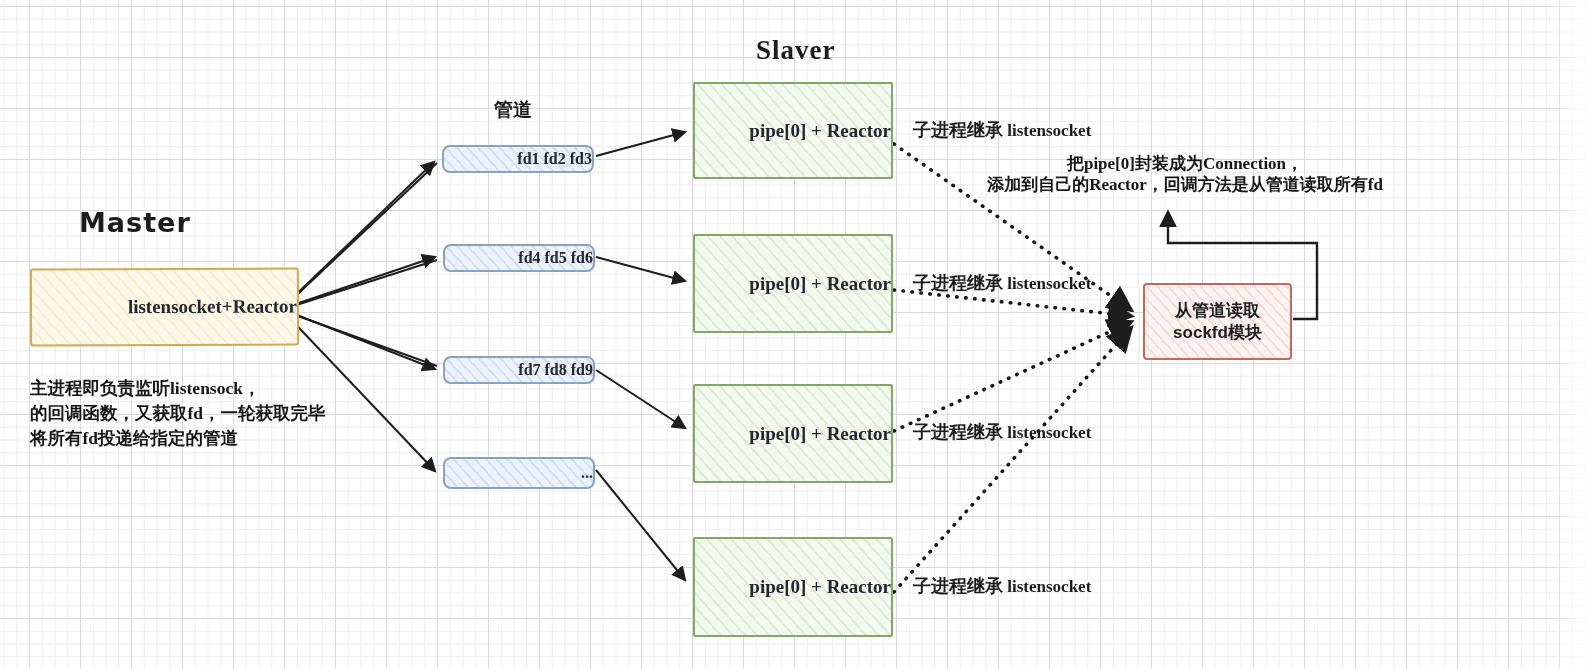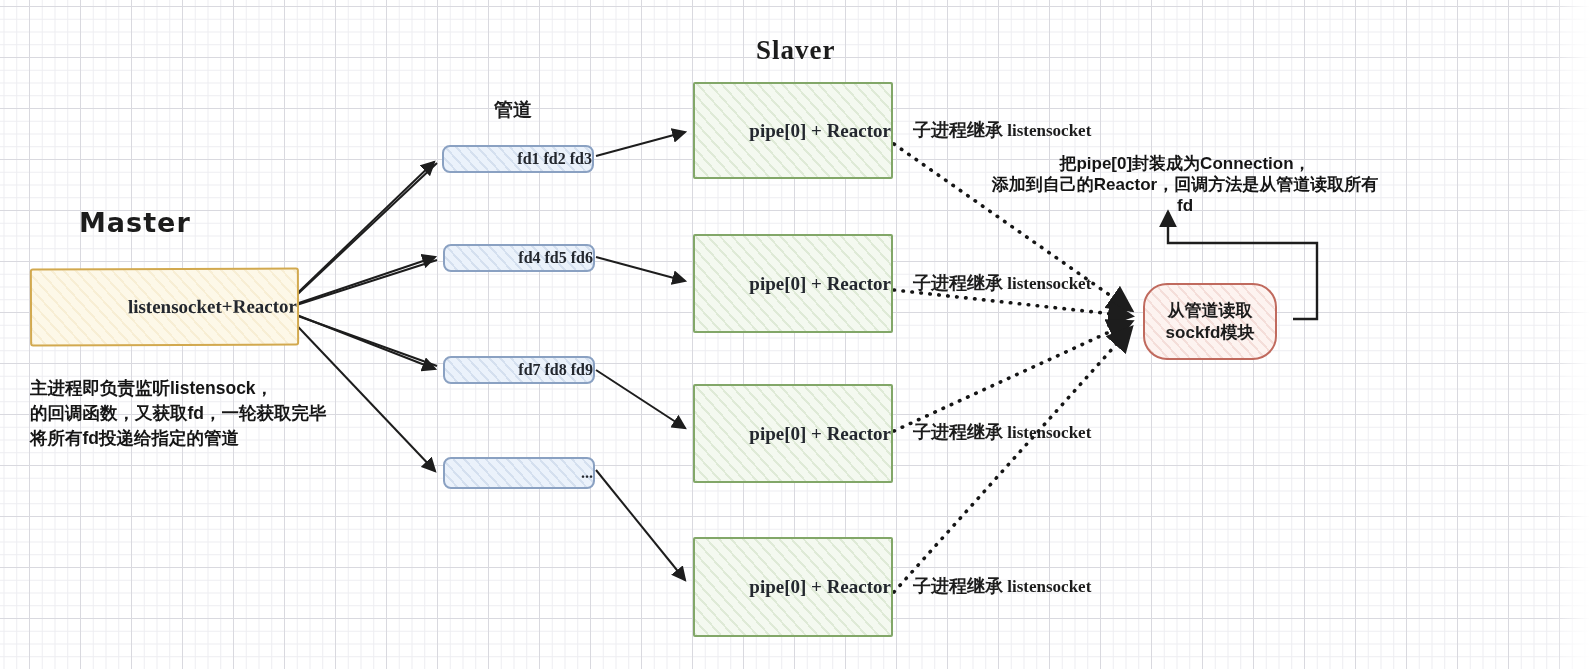--- a/index.html
+++ b/index.html
@@ -36,28 +36,28 @@
     background-image:repeating-linear-gradient(48deg, rgba(122,150,190,.20) 0 2px, transparent 2px 8px);
     font-size:16px;
   }
   .slaver-box{
     width:200px;height:97px;border:2px solid #82a768;border-radius:2px;
     background-color:#f4f9f0;
     background-image:repeating-linear-gradient(48deg, rgba(126,166,100,.18) 0 2px, transparent 2px 9px);
     font-size:19px;
   }
   .reader-box{
-    left:1143px;top:283px;width:134px;height:77px;border:2px solid #c06a5e;border-radius:24px;
+    left:1143px;top:283px;width:149px;height:77px;border:2px solid #c06a5e;border-radius:4px;
     background-color:#fdf3f0;
     background-image:repeating-linear-gradient(48deg, rgba(197,112,100,.16) 0 2px, transparent 2px 8px);
     font-size:17px;font-weight:bold;color:#1c1c1c;line-height:22px;padding:12px;
   }
   .cnlabel{position:absolute;font-size:18px;font-weight:bold;color:#1c1c1c;white-space:nowrap;}
   .cnlabel .en{font-family:"Liberation Serif", serif;font-size:17px;}
-  .note{position:absolute;font-size:17px;font-weight:bold;color:#151515;}
+  .note{position:absolute;font-size:17px;font-weight:bold;color:#151515;font-family:Liberation Serif, serif;}
   .note-tr{left:985px;top:153px;width:400px;text-align:center;line-height:21px;}
   .note-bl{left:30px;top:376px;line-height:25px;font-size:17.5px;}
   .pipes-title{position:absolute;left:494px;top:97px;font-size:19px;font-weight:bold;color:#1c1c1c;}
   svg.wires{position:absolute;left:0;top:0;pointer-events:none;}
 </style>
 </head>
 <body>
 
 <div class="canvas">
 

